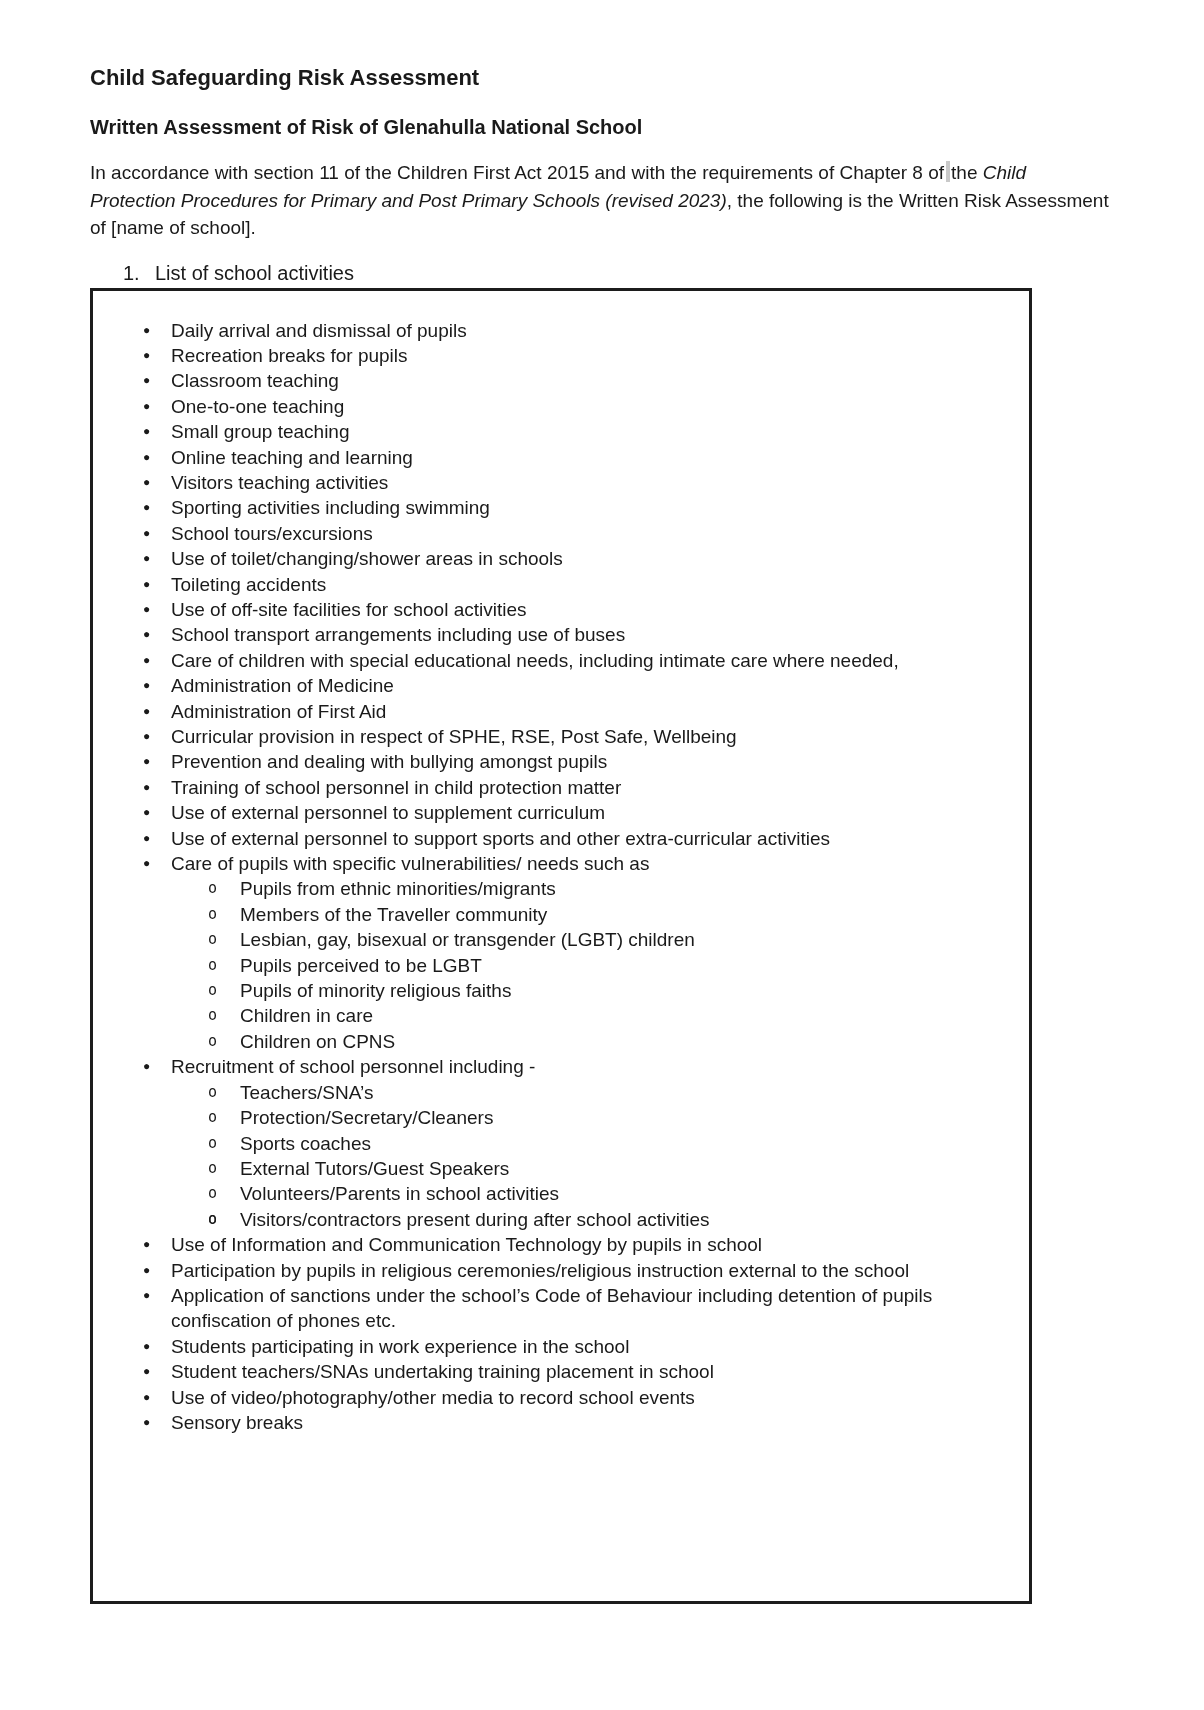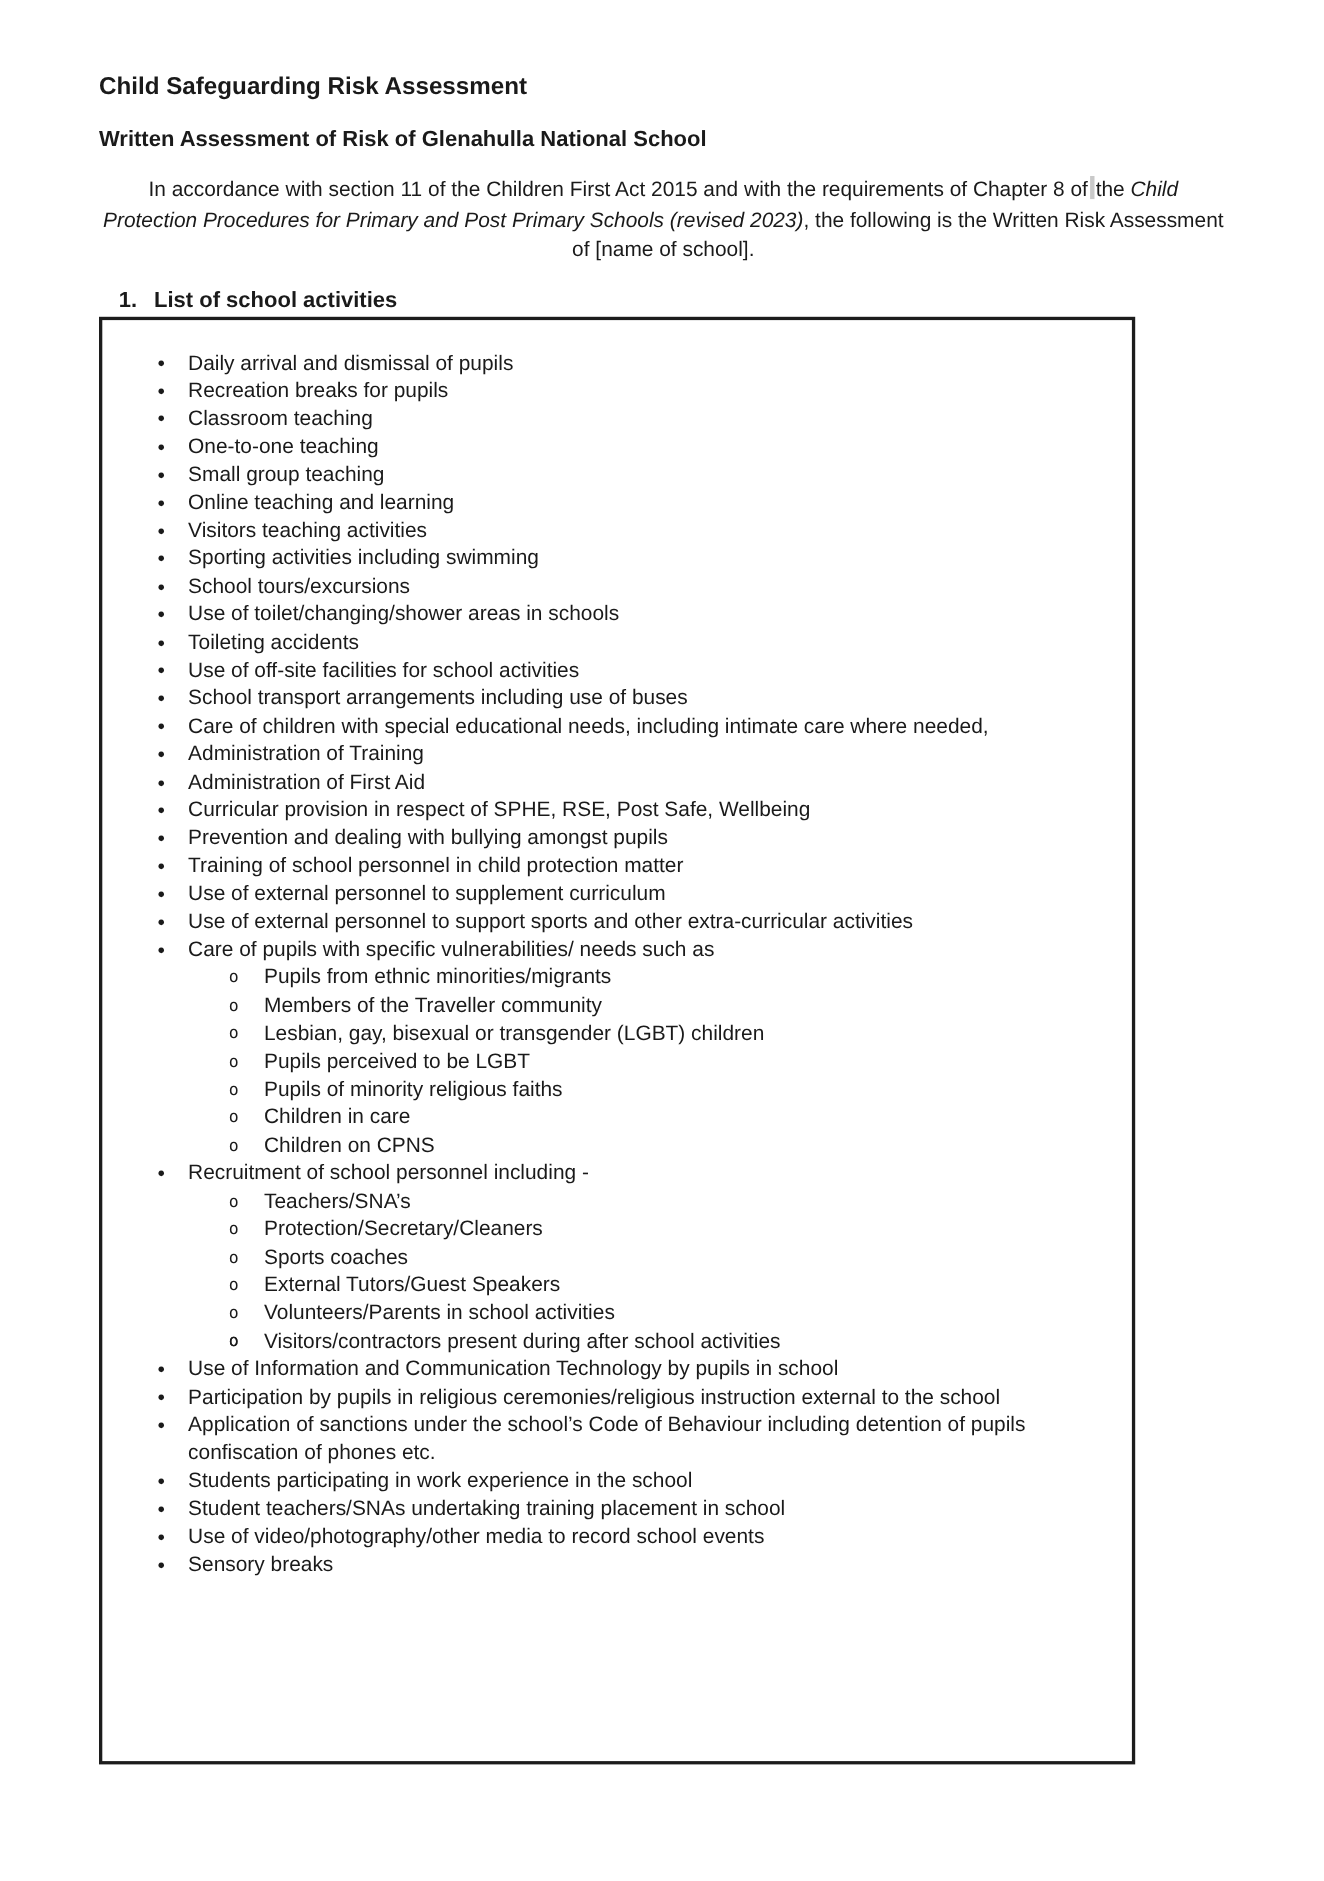--- a/index.html
+++ b/index.html
@@ -28,35 +28,34 @@
     font-size: 20px;
     font-weight: bold;
     line-height: 26px;
     margin: 22px 0 0 0;
   }
   .intro {
     font-size: 19px;
     line-height: 27.5px;
     margin: 19px 0 0 0;
     width: 1026px;
-    text-align: center;
   }
   .intro em { font-style: italic; }
   .caret {
     display: inline-block;
     width: 4px;
     height: 21px;
     background: #c9c9c9;
     vertical-align: -3px;
     margin: 0 1px 0 2px;
   }
   .section-heading {
-    margin: 18px 0 0 18px;
+    margin: 18px 0 0 33px;
     font-size: 20px;
-    font-weight: bold;
+    font-weight: normal;
     line-height: 26px;
   }
   .section-heading .num {
     display: inline-block;
     width: 32px;
   }
   .activities-box {
     box-sizing: border-box;
     margin-top: 2px;
     width: 942px;
@@ -113,21 +112,21 @@
         <div class="row lvl1"><span class="marker">●</span><span class="txt">Small group teaching</span></div>
         <div class="row lvl1"><span class="marker">●</span><span class="txt">Online teaching and learning</span></div>
         <div class="row lvl1"><span class="marker">●</span><span class="txt">Visitors teaching activities</span></div>
         <div class="row lvl1"><span class="marker">●</span><span class="txt">Sporting activities including swimming</span></div>
         <div class="row lvl1"><span class="marker">●</span><span class="txt">School tours/excursions</span></div>
         <div class="row lvl1"><span class="marker">●</span><span class="txt">Use of toilet/changing/shower areas in schools</span></div>
         <div class="row lvl1"><span class="marker">●</span><span class="txt">Toileting accidents</span></div>
         <div class="row lvl1"><span class="marker">●</span><span class="txt">Use of off-site facilities for school activities</span></div>
         <div class="row lvl1"><span class="marker">●</span><span class="txt">School transport arrangements including use of buses</span></div>
         <div class="row lvl1"><span class="marker">●</span><span class="txt">Care of children with special educational needs, including intimate care where needed,</span></div>
-        <div class="row lvl1"><span class="marker">●</span><span class="txt">Administration of Training</span></div>
+        <div class="row lvl1"><span class="marker">●</span><span class="txt">Administration of Medicine</span></div>
         <div class="row lvl1"><span class="marker">●</span><span class="txt">Administration of First Aid</span></div>
         <div class="row lvl1"><span class="marker">●</span><span class="txt">Curricular provision in respect of SPHE, RSE, Post Safe, Wellbeing</span></div>
         <div class="row lvl1"><span class="marker">●</span><span class="txt">Prevention and dealing with bullying amongst pupils</span></div>
         <div class="row lvl1"><span class="marker">●</span><span class="txt">Training of school personnel in child protection matter</span></div>
         <div class="row lvl1"><span class="marker">●</span><span class="txt">Use of external personnel to supplement curriculum</span></div>
         <div class="row lvl1"><span class="marker">●</span><span class="txt">Use of external personnel to support sports and other extra-curricular activities</span></div>
         <div class="row lvl1"><span class="marker">●</span><span class="txt">Care of pupils with specific vulnerabilities/ needs such as</span></div>
         <div class="row lvl2"><span class="marker">o</span><span class="txt">Pupils from ethnic minorities/migrants</span></div>
         <div class="row lvl2"><span class="marker">o</span><span class="txt">Members of the Traveller community</span></div>
         <div class="row lvl2"><span class="marker">o</span><span class="txt">Lesbian, gay, bisexual or transgender (LGBT) children</span></div>

